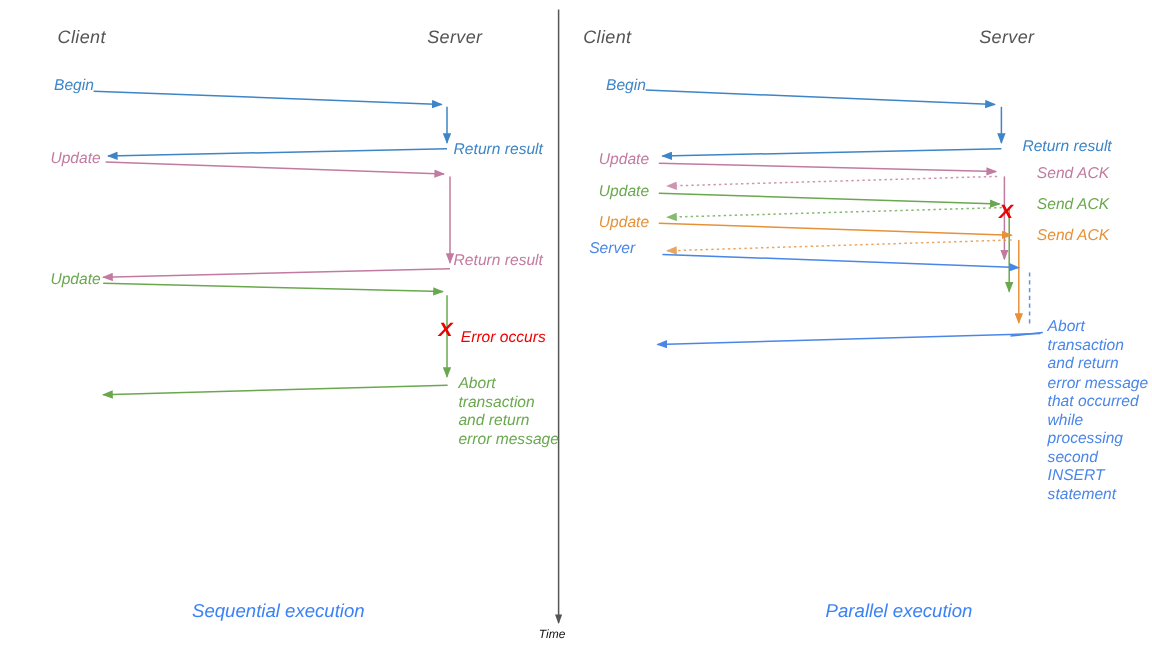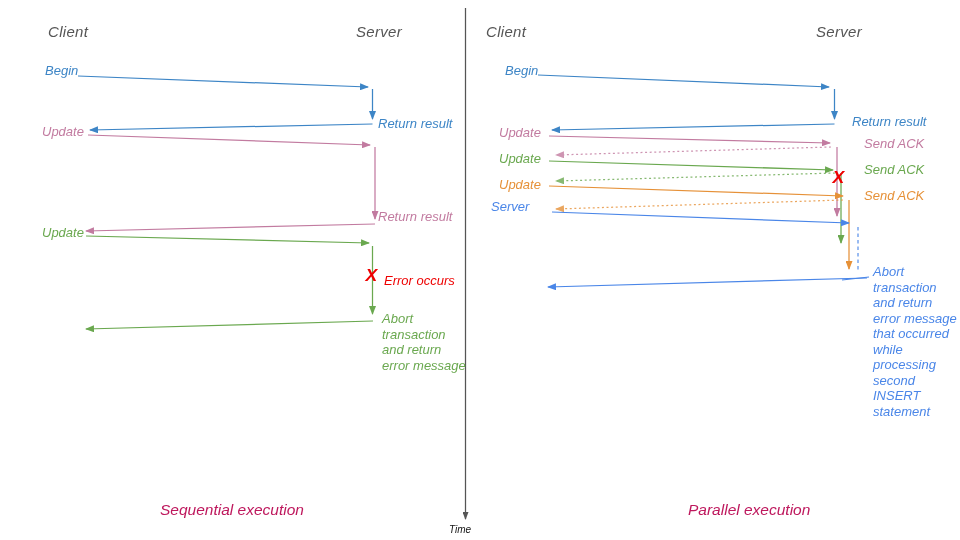--- a/index.html
+++ b/index.html
@@ -2,21 +2,21 @@
 <html><head>
 <meta charset="utf-8">
 <style>
   html,body{margin:0;padding:0;background:#ffffff;}
   body{width:960px;height:540px;position:relative;overflow:hidden;
        font-family:"Liberation Sans",sans-serif;}
   .stage{position:absolute;inset:0;width:960px;height:382px;}
   svg.wires{position:absolute;left:0;top:0;width:960px;height:540px;}
   .lbl{position:absolute;font-size:13px;line-height:14px;white-space:nowrap;font-style:italic;}
   .role{font-style:italic;font-size:15px;color:#555555;letter-spacing:.3px;}
-  .cap{font-size:15.5px;color:#be185d;}
+  .cap{font-size:15.5px;color:#3b82f6;}
   .multi{white-space:pre-line;line-height:15.5px;}
   .xmark{font-size:16px;font-weight:800;transform:scaleX(1.1);}
   .c-blue{color:#3d85c6}
   .c-blue2{color:#4a86e8}
   .c-pink{color:#c27ba0}
   .c-green{color:#6aa84f}
   .c-orange{color:#e69138}
   .c-red{color:#ee0000}
   .c-black{color:#111111}
   line.ln{stroke-width:1.25;fill:none;}

